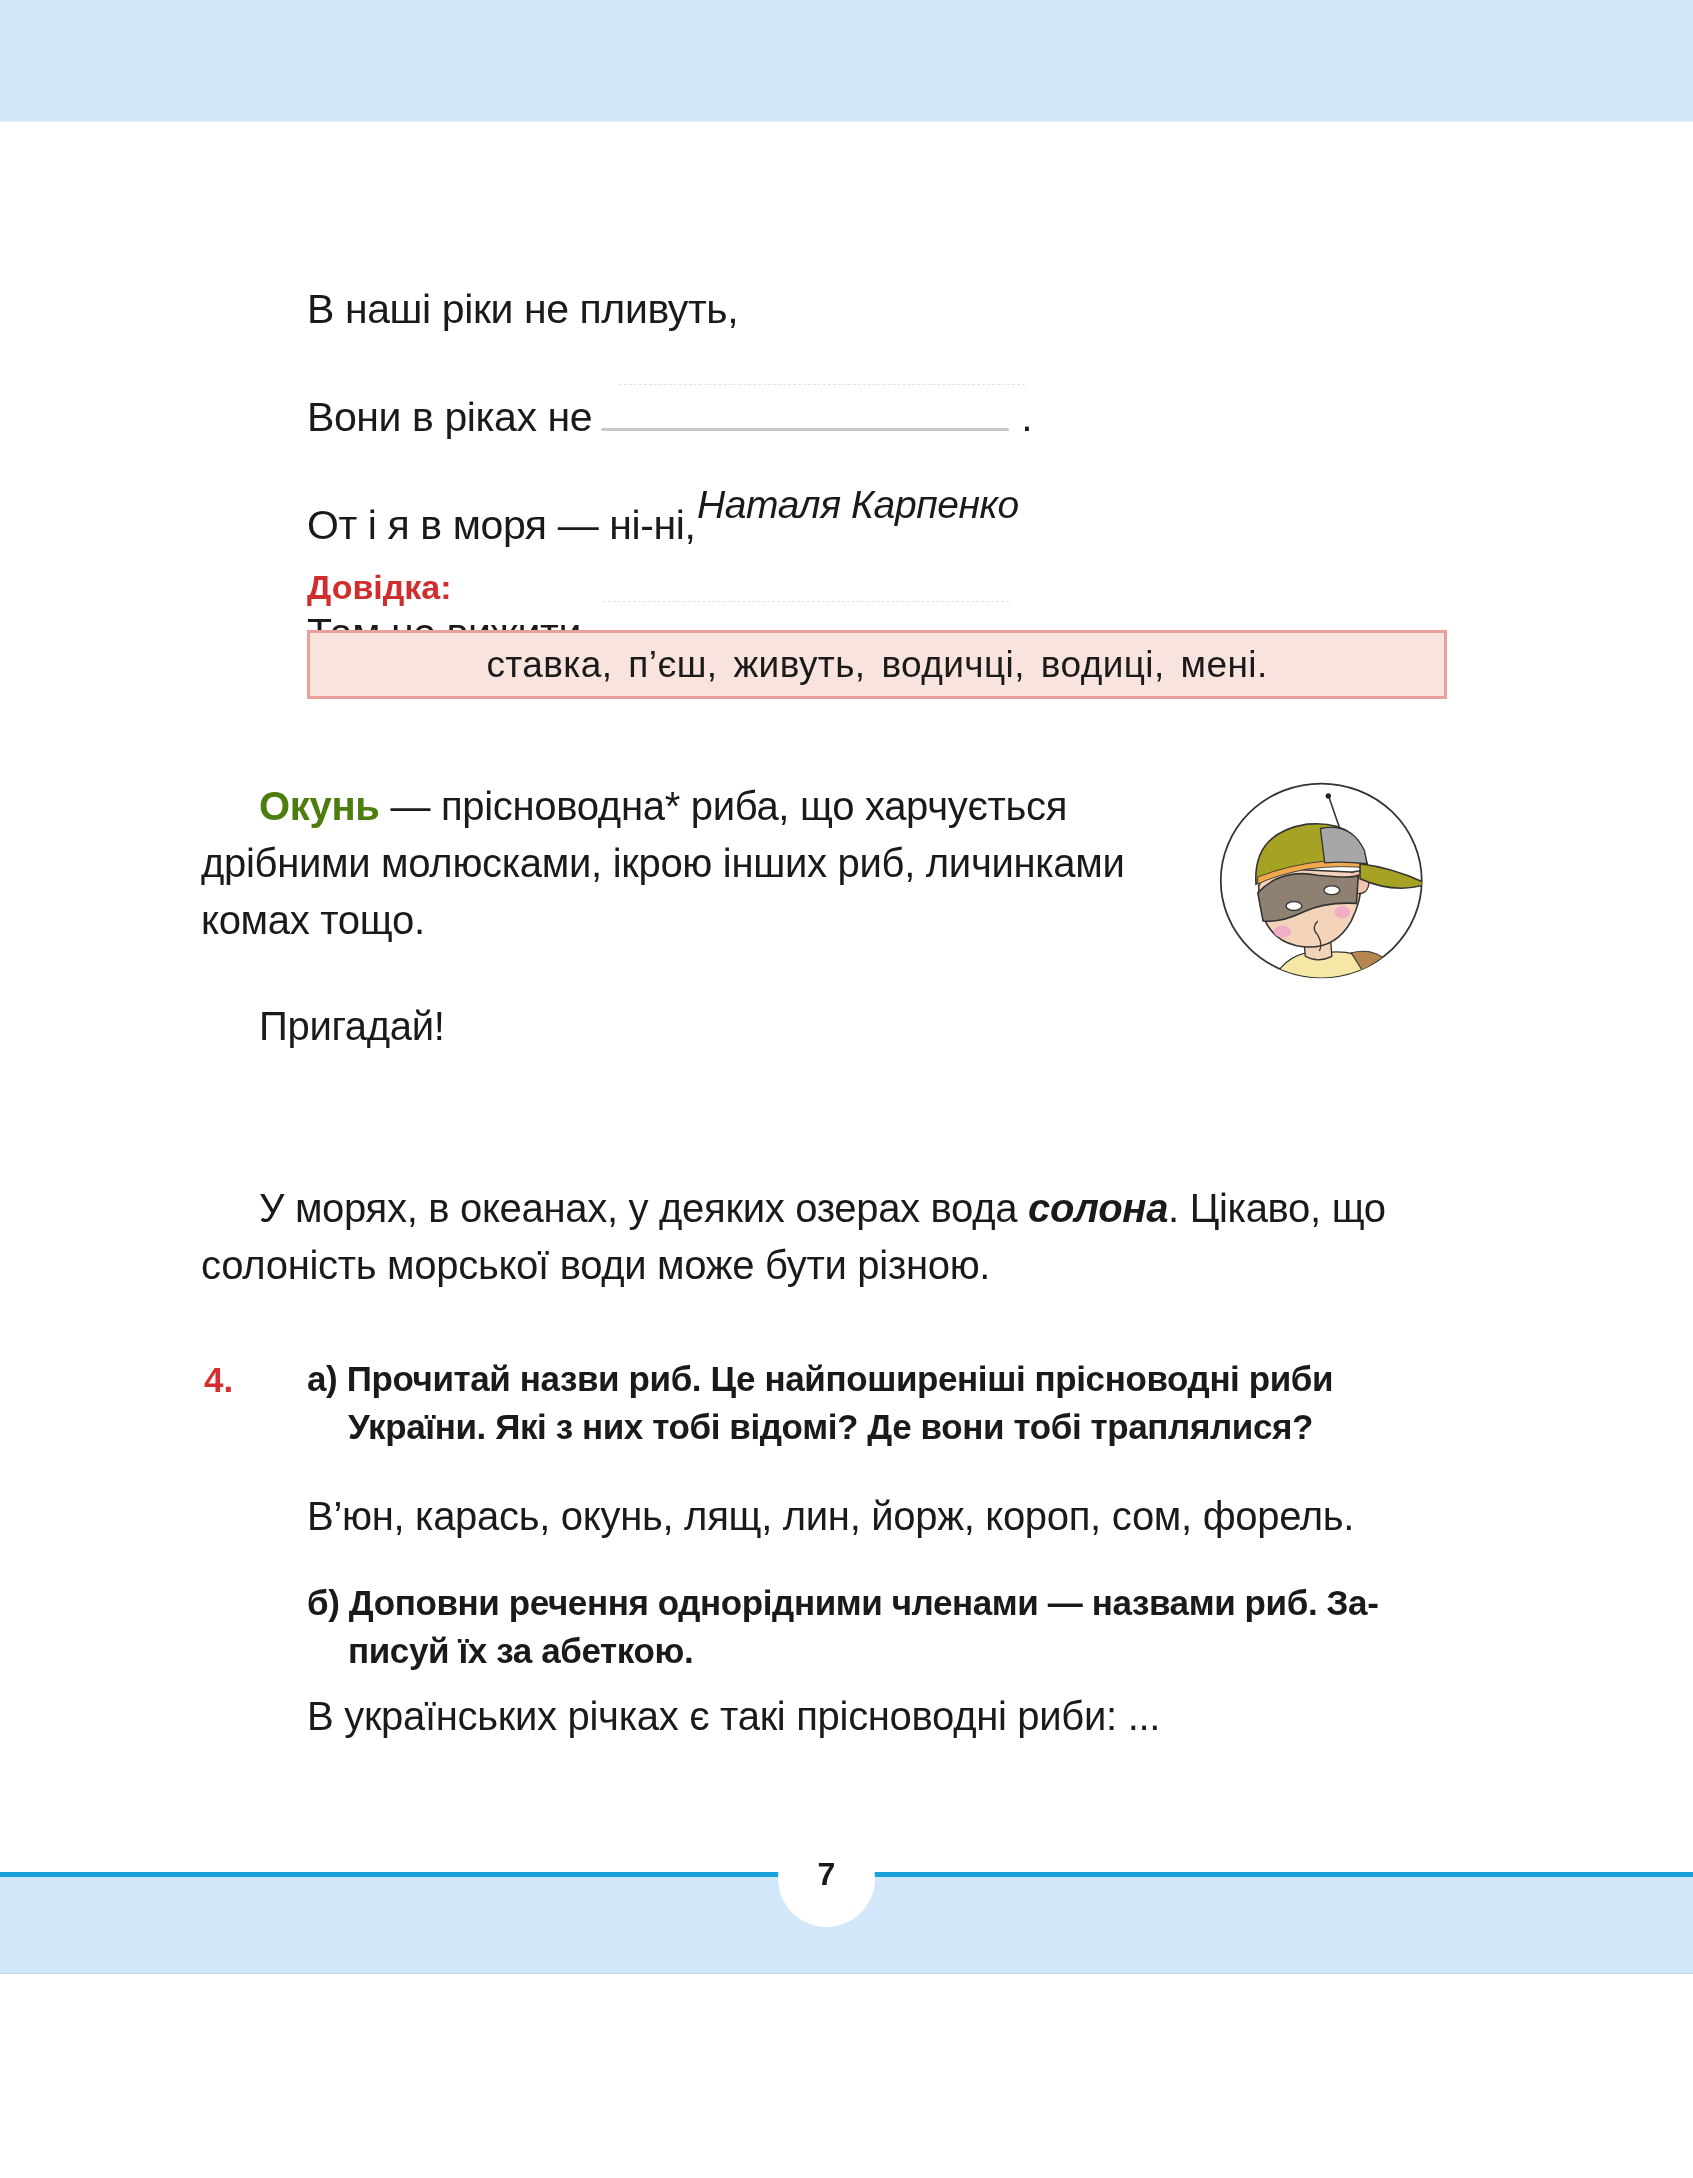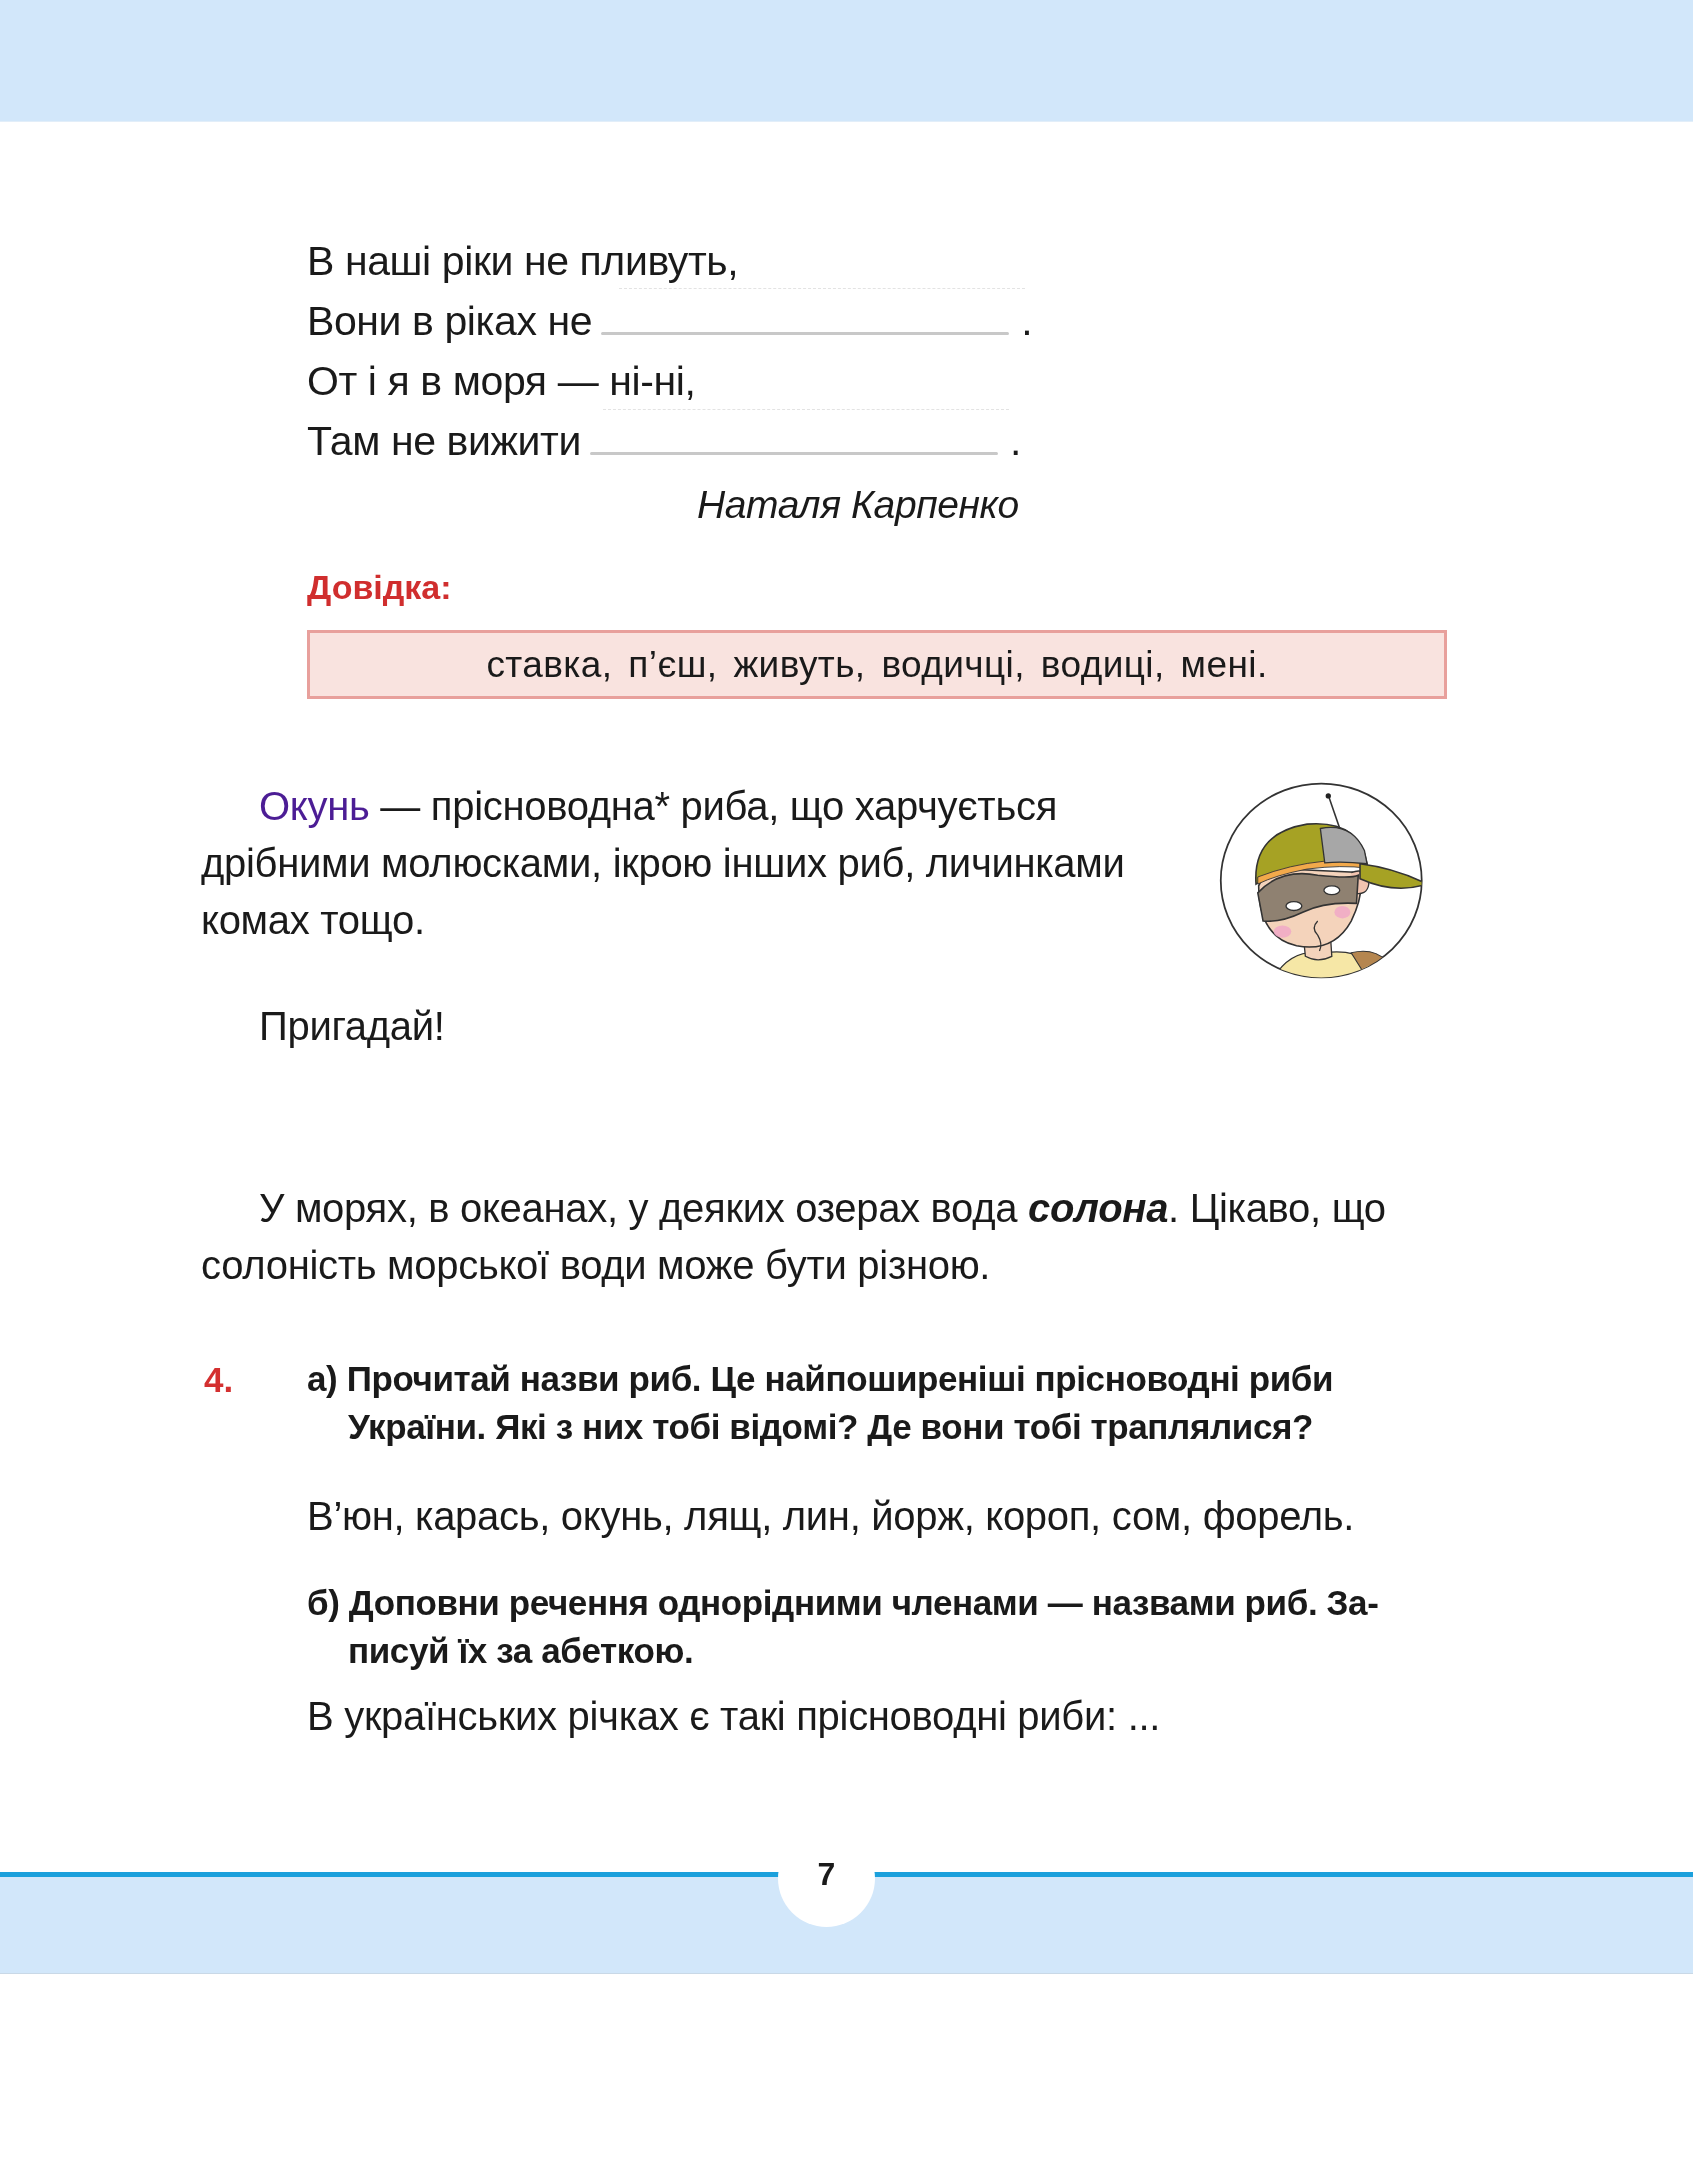--- a/index.html
+++ b/index.html
@@ -18,21 +18,21 @@
       border-bottom: 0.9px solid #e2eef9;
     }
     .page {
       position: absolute; left: 0; top: 0; width: 1694px; height: 2178px;
     }
     
     .poem {
       position: absolute; left: 307px; top: 231px; width: 794px;
       font-size: 41px; line-height: 60px; letter-spacing: -0.4px;
     }
-    .poem-line { position: relative; height: 60px; white-space: nowrap; }
+    .poem-line { position: relative; height: 60px; white-space: nowrap; margin-top: 48px; }
     .blank {
       display: inline-block; vertical-align: baseline;
       border-bottom: 3.5px solid #c8c8c8; border-radius: 1.8px;
       height: 0; margin-left: 8.8px; margin-right: 12.4px;
     }
     .dash-guide {
       position: absolute; height: 0; border-top: 1.8px dashed #e3e3e3;
     }
     .author {
       position: absolute; left: 697px; top: 483px;
@@ -48,21 +48,21 @@
       background: #f9e3df; border: 3.5px solid #e8a09c; box-sizing: border-box;
       display: flex; align-items: center; justify-content: center;
       font-size: 37px; letter-spacing: 0.4px; word-spacing: 5.3px;
     }
     
     .body-text {
       position: absolute; left: 201px; width: 1253px;
       font-size: 40px; line-height: 57px; letter-spacing: -0.3px;
     }
     .indent { text-indent: 58px; margin: 0; }
-    .term { color: #4c1d95; font-weight: normal; }
+    .term { color: #4d7c0f; font-weight: bold; }
     .bi { font-weight: bold; font-style: italic; }
     .para-okun { top: 778px; width: 1006px; }
     .para-remember { top: 950px; margin-top: 48px; }
     .para-fresh { top: 1007px; }
     .para-sea { top: 1180px; }
     
     .illustration {
       position: absolute; left: 1219px; top: 780px; width: 208px; height: 201px;
     }
     

